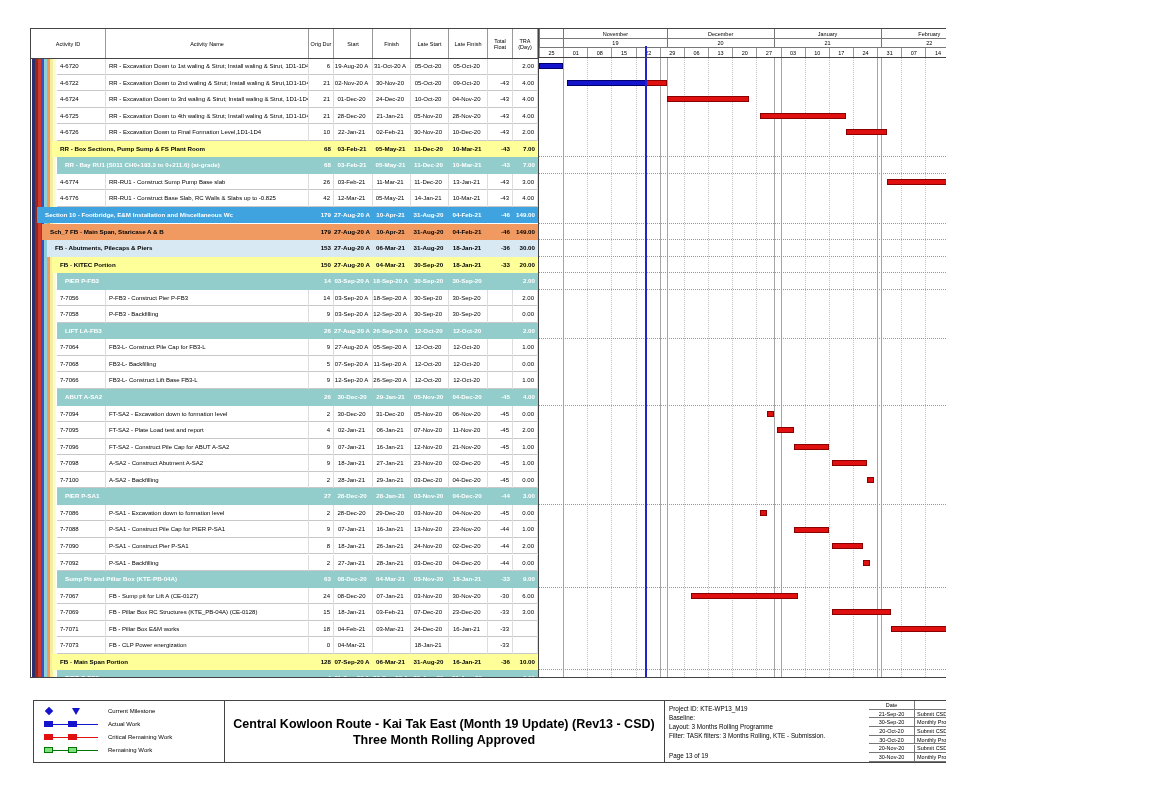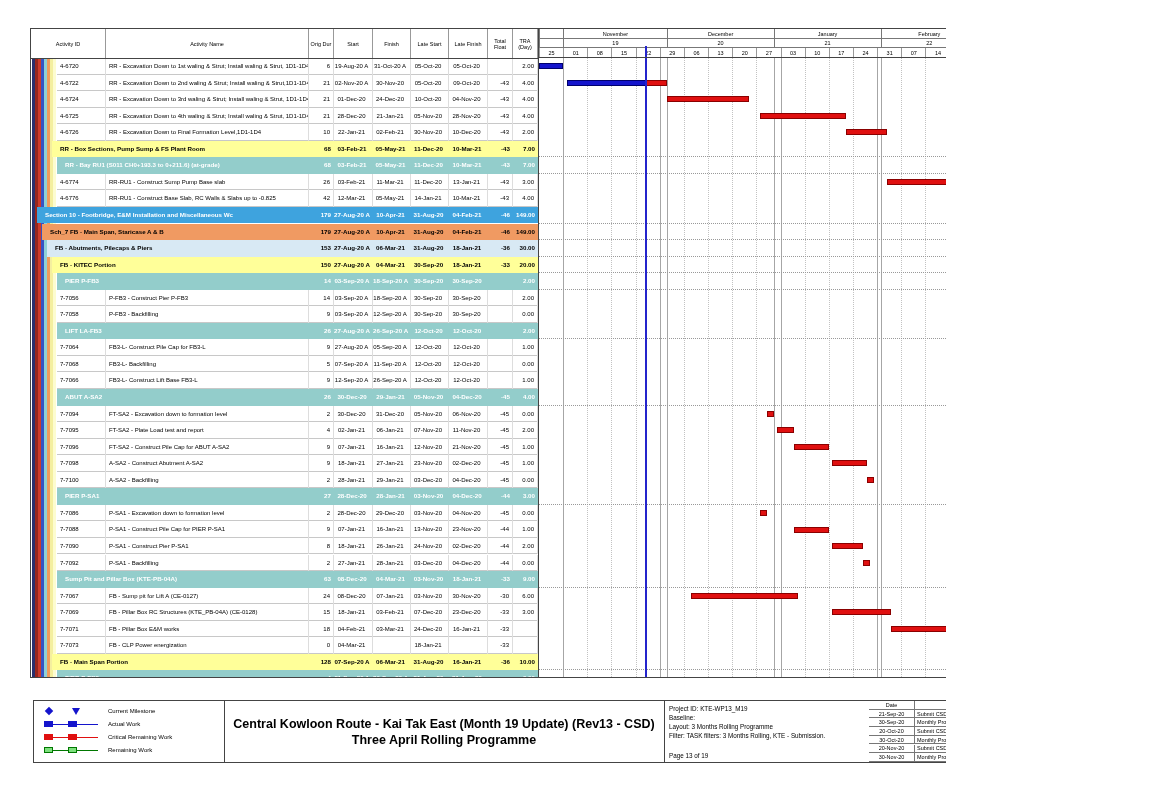--- a/index.html
+++ b/index.html
@@ -661,21 +661,21 @@
         <span class="legswatch">
           <span class="sw-line" style="background:#007700"></span>
           <span class="sw-end" style="left:0;background:#7ee07e;border:1px solid #007700;box-sizing:border-box"></span>
           <span class="sw-end" style="left:24px;background:#7ee07e;border:1px solid #007700;box-sizing:border-box"></span>
         </span>
         <span>Remaining Work</span>
       </div>
     </div>
     <div id="titlebox">
       <div>Central Kowloon Route - Kai Tak East (Month 19 Update) (Rev13 - CSD)</div>
-      <div>Three April Rolling Programme</div>
+      <div>Three Month Rolling Approved</div>
     </div>
     <div id="projinfo">
       <div>Project ID: KTE-WP13_M19</div>
       <div>Baseline:</div>
       <div>Layout: 3 Months Rolling Programme</div>
       <div>Filter: TASK filters: 3 Months Rolling, KTE - Submission.</div>
       <div id="pagenum">Page 13 of 19</div>
     </div>
     <div id="revtable">
         <div class="revrow" style="top:0px">

